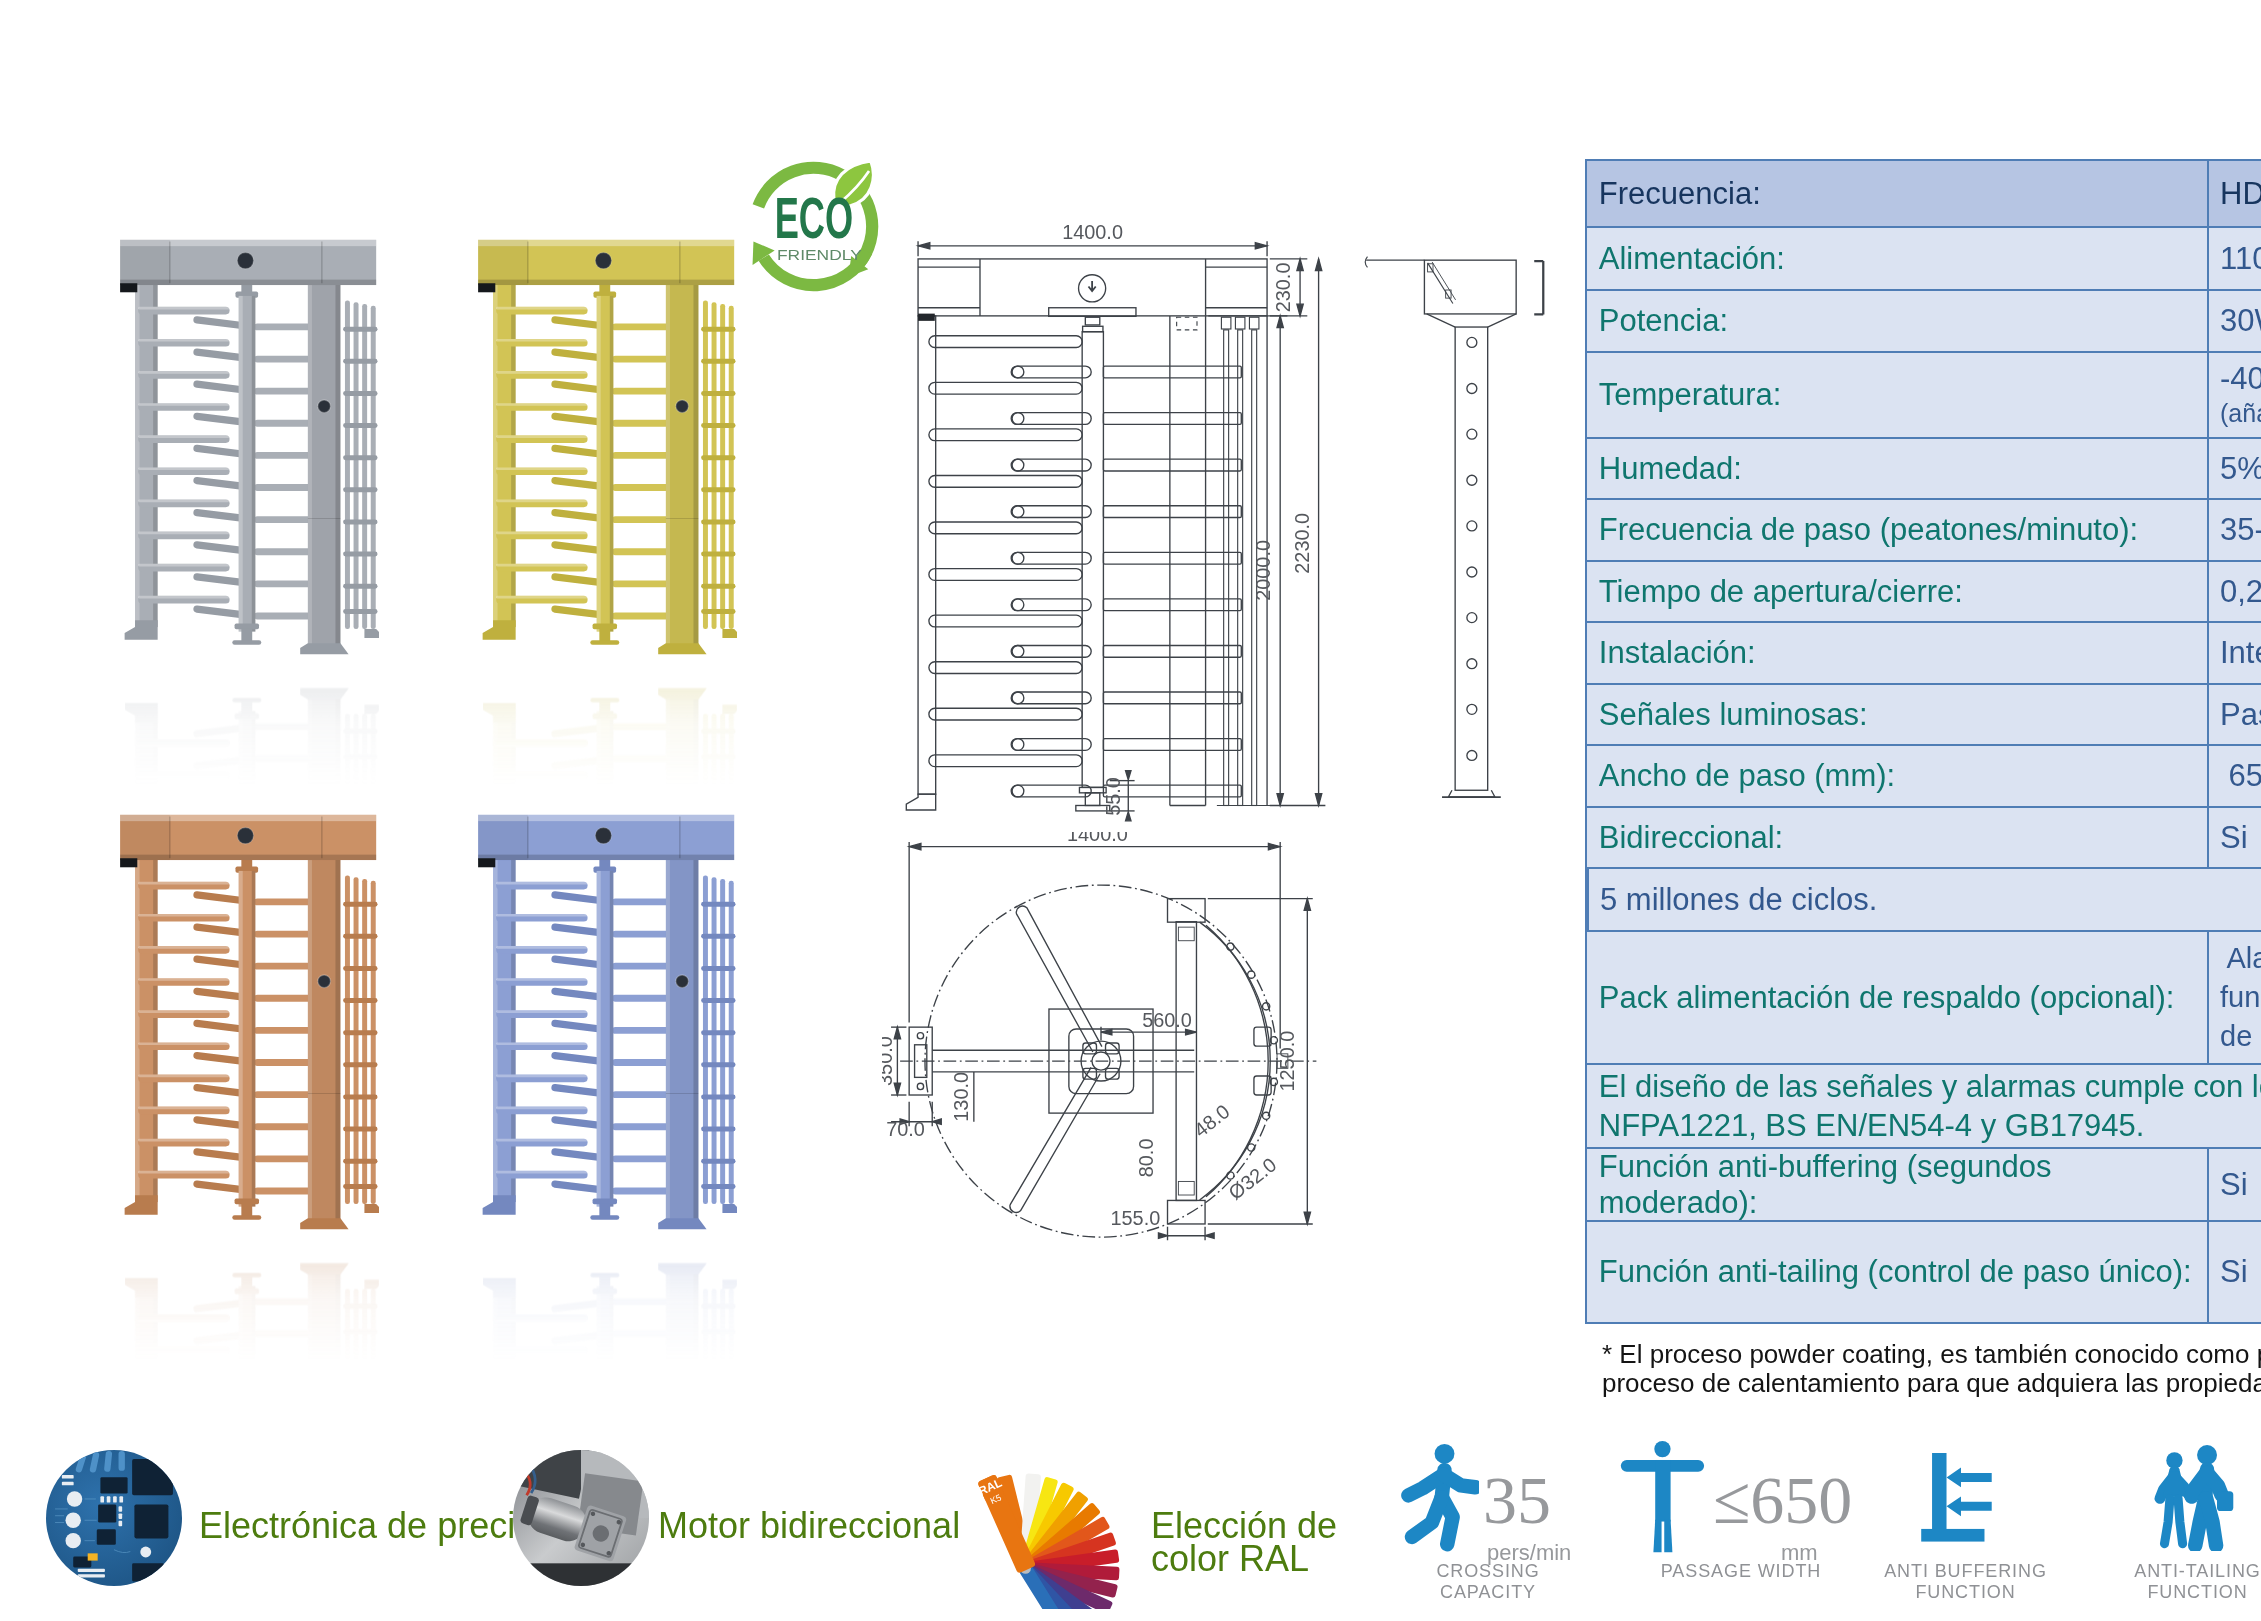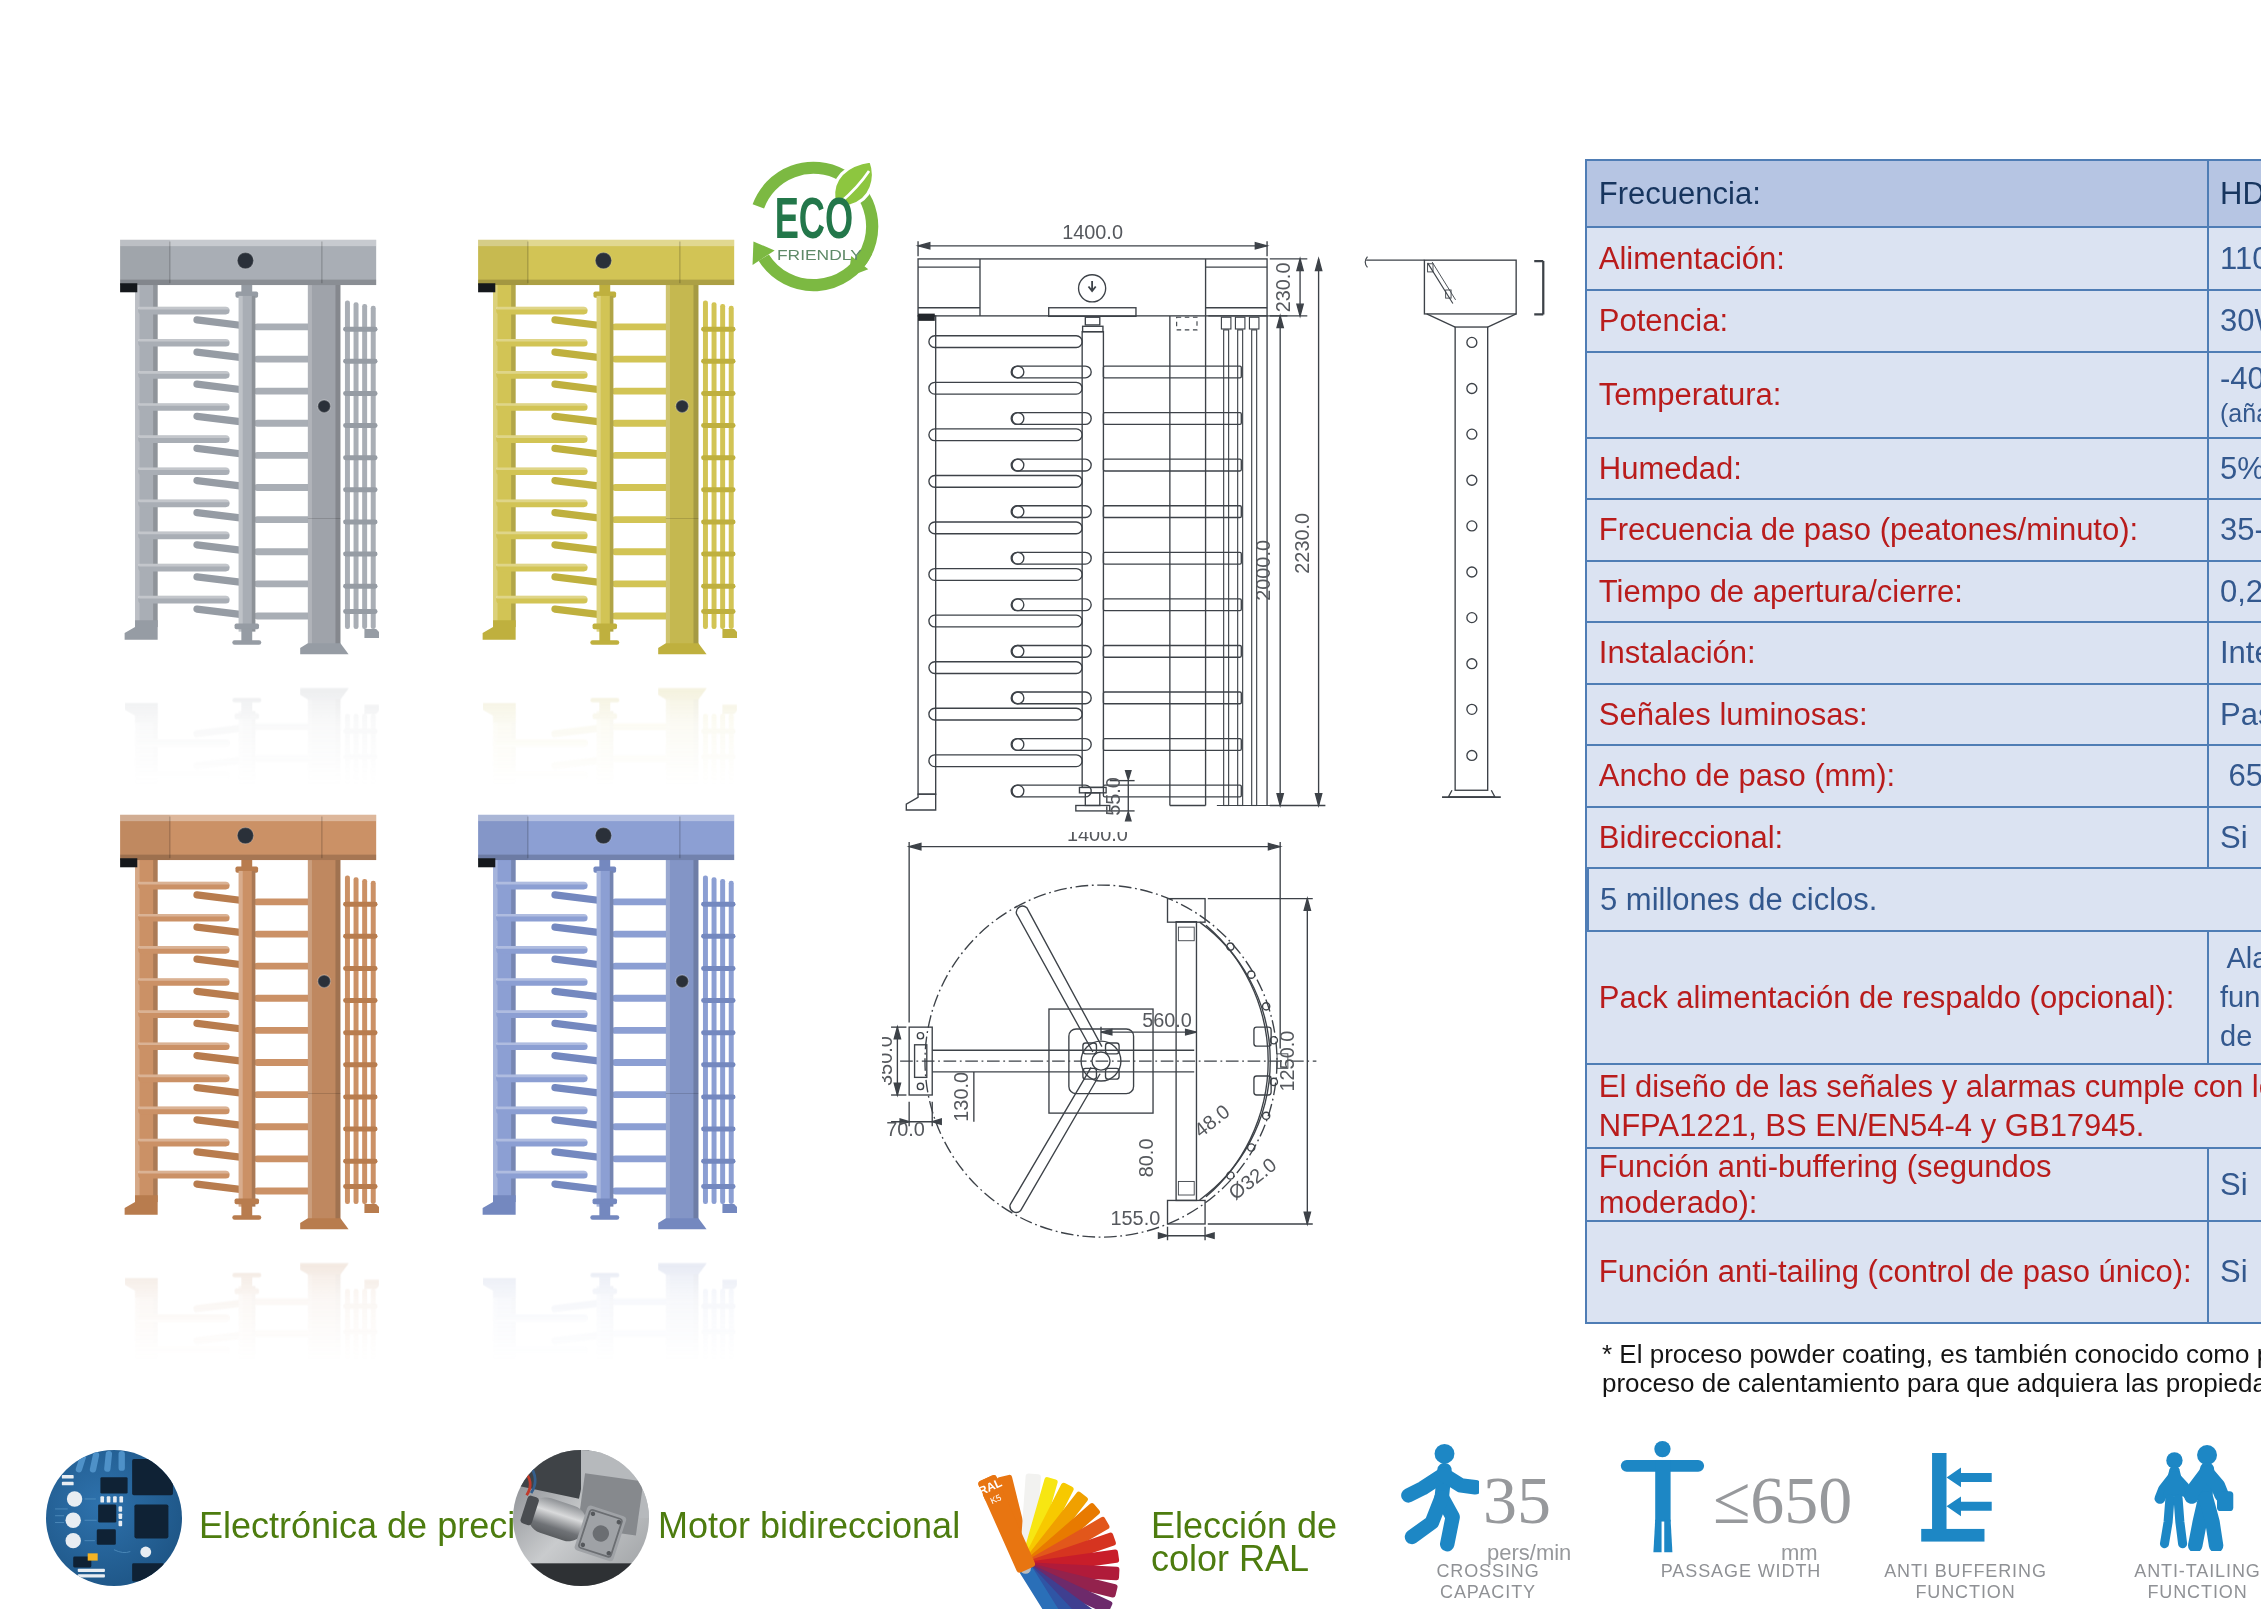--- a/index.html
+++ b/index.html
@@ -16,21 +16,21 @@
 
   
   .drawline{stroke:#3d4248;fill:none;stroke-width:3;}
   .dimtxt{font-family:"Liberation Sans",sans-serif;font-size:44px;fill:#55585d;}
 
   
   #spec-table{left:1585px;top:159px;width:1290px;border:2.7px solid #4f7db5;box-sizing:border-box;}
   .spec-row{display:flex;border-top:2.3px solid #4f7db5;box-sizing:border-box;background:#dbe3f2;}
   .spec-row.first{border-top:none;background:#b6c5e3;}
   .spec-row .lbl{width:620px;box-sizing:border-box;padding-left:11.8px;padding-right:4.5px;
-                 display:flex;flex-direction:column;justify-content:center;color:#b91c1c;font-size:31px;}
+                 display:flex;flex-direction:column;justify-content:center;color:#0f766e;font-size:31px;}
   .spec-row.first .lbl,.spec-row.first .val{color:#17355e;}
   .spec-row .val{flex:1;box-sizing:border-box;border-left:2.3px solid #4f7db5;padding-left:11px;padding-right:2.7px;
                  display:flex;flex-direction:column;justify-content:center;color:#33588e;font-size:31px;}
   .spec-row .val .small{font-size:25px;line-height:33px;}
   .spec-row.merged .lbl{width:100%;}
   .spec-line{line-height:39px;}
   .spec-row .val span{white-space:pre;}
   .pack-line{line-height:39px;font-size:29px;}
 
   #footnote{left:1602px;top:1340px;width:1312px;font-size:26px;line-height:29px;color:#141414;}

